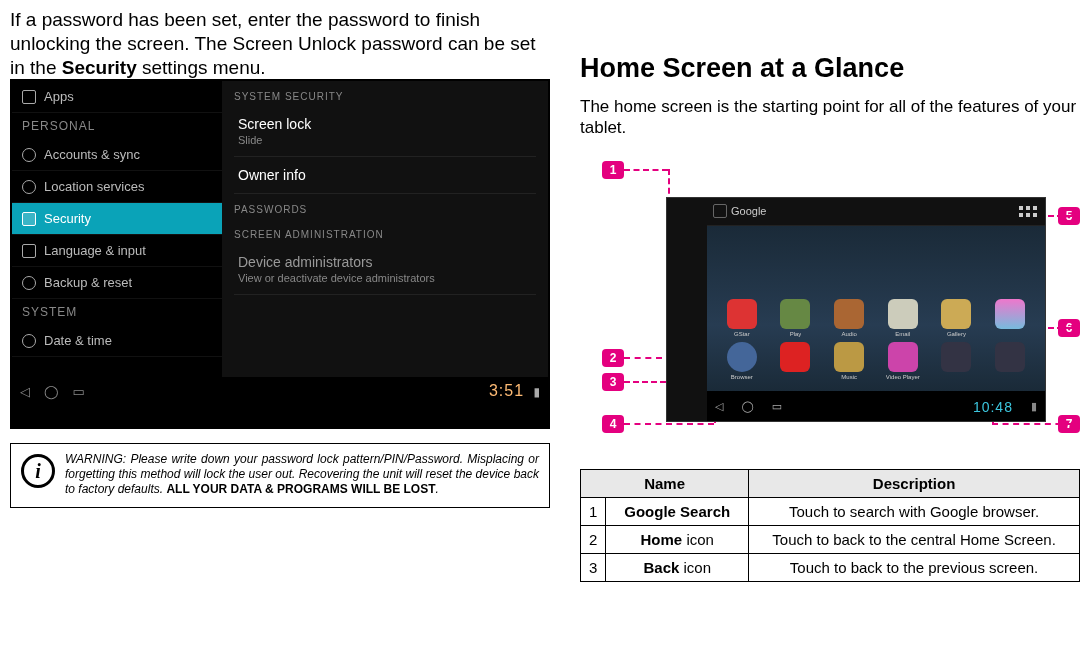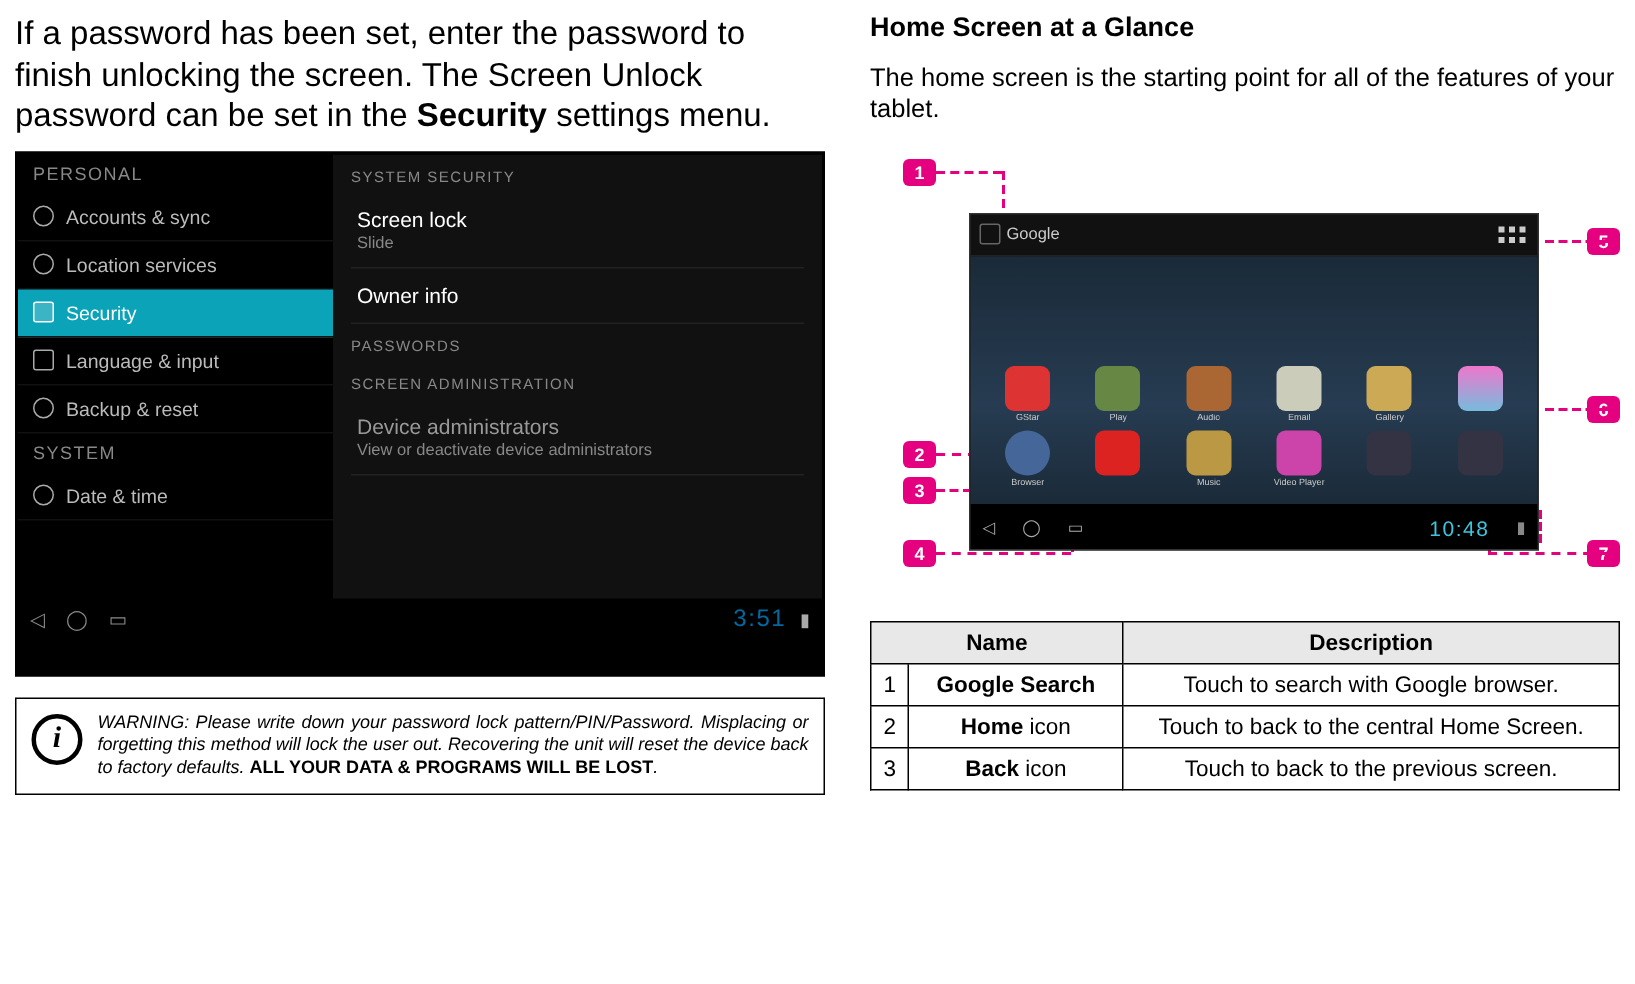--- a/index.html
+++ b/index.html
@@ -12,21 +12,21 @@
     height: 656px;
     padding: 8px 10px;
     display: flex;
     gap: 30px;
   }
   .col { flex: 1; }
   .col-left { flex: 0 0 540px; }
   .col-right { flex: 1; }
 
   
-  .intro-text { font-size: 22px; line-height: 1.25; margin-bottom: 10px; }
+  .intro-text { font-size: 19px; line-height: 1.25; }
   .intro-text .bold { font-weight: bold; }
 
   .settings-shot {
     border: 2px solid #000;
     background: #000;
     color: #eee;
     height: 350px;
     position: relative;
     overflow: hidden;
     font-family: Arial, sans-serif;
@@ -110,21 +110,21 @@
     background: #000;
     display: flex;
     align-items: center;
     justify-content: space-between;
     padding: 0 8px;
     font-size: 12px;
     color: #5cf;
   }
   .ss-nav-left { display: flex; gap: 14px; color: #888; }
   .ss-nav-left span { font-size: 13px; }
-  .ss-clock { color: #0369a1; font-size: 16px; letter-spacing: 1px; margin-top: 36px; }
+  .ss-clock { color: #fdba74; font-size: 16px; letter-spacing: 1px; margin-top: 36px; }
 
   .warning-box {
     margin-top: 14px;
     border: 1px solid #000;
     padding: 8px 10px 10px 10px;
     display: flex;
     gap: 10px;
     align-items: flex-start;
   }
   .info-icon {
@@ -143,41 +143,43 @@
     font-size: 12px;
     line-height: 1.25;
     text-align: justify;
   }
   .warning-text .bold { font-weight: bold; font-style: normal; }
 
   
   .section-title {
     font-family: "Century Gothic", Futura, Arial, sans-serif;
     font-weight: bold;
-    font-size: 18px;
+    font-size: 27px;
     margin-bottom: 12px;
+    margin-top: 45px;
   }
   .section-intro {
     font-size: 17px;
     line-height: 1.25;
     margin-bottom: 20px;
   }
 
   .home-diagram {
     position: relative;
     height: 290px;
     margin-bottom: 20px;
   }
   .tablet-shot {
     position: absolute;
-    left: 66px; top: 38px;
+    left: 86px; top: 38px;
     width: 380px; height: 225px;
     background: #111;
     border: 1px solid #333;
     overflow: hidden;
+    padding-left: 40px;
   }
   .tablet-top {
     height: 28px;
     border-bottom: 1px solid #222;
     display: flex; align-items: center;
     padding: 0 6px;
     gap: 4px;
   }
   .tablet-gbox {
     width: 14px; height: 14px; border: 1px solid #666; border-radius: 2px;
@@ -268,20 +270,24 @@
 <body>
 
 <div class="col col-left">
   <p class="intro-text">
     <span>If a password has been set, enter the password to finish unlocking the screen. The Screen Unlock password can be set in the </span><span class="bold">Security</span><span> settings menu.</span>
   </p>
 
   <div class="settings-shot">
     <div class="ss-body">
       <div class="ss-left">
+        <div class="ss-left-item">
+            <span class="ss-left-icon"></span>
+            <span>Apps</span>
+          </div>
         <div class="ss-left-cat">PERSONAL</div>
         <div class="ss-left-item">
             <span class="ss-left-icon" style="border-radius:50%;"></span>
             <span>Accounts &amp; sync</span>
           </div>
         <div class="ss-left-item">
             <span class="ss-left-icon" style="border-radius:50%;"></span>
             <span>Location services</span>
           </div>
         <div class="ss-left-item active">

